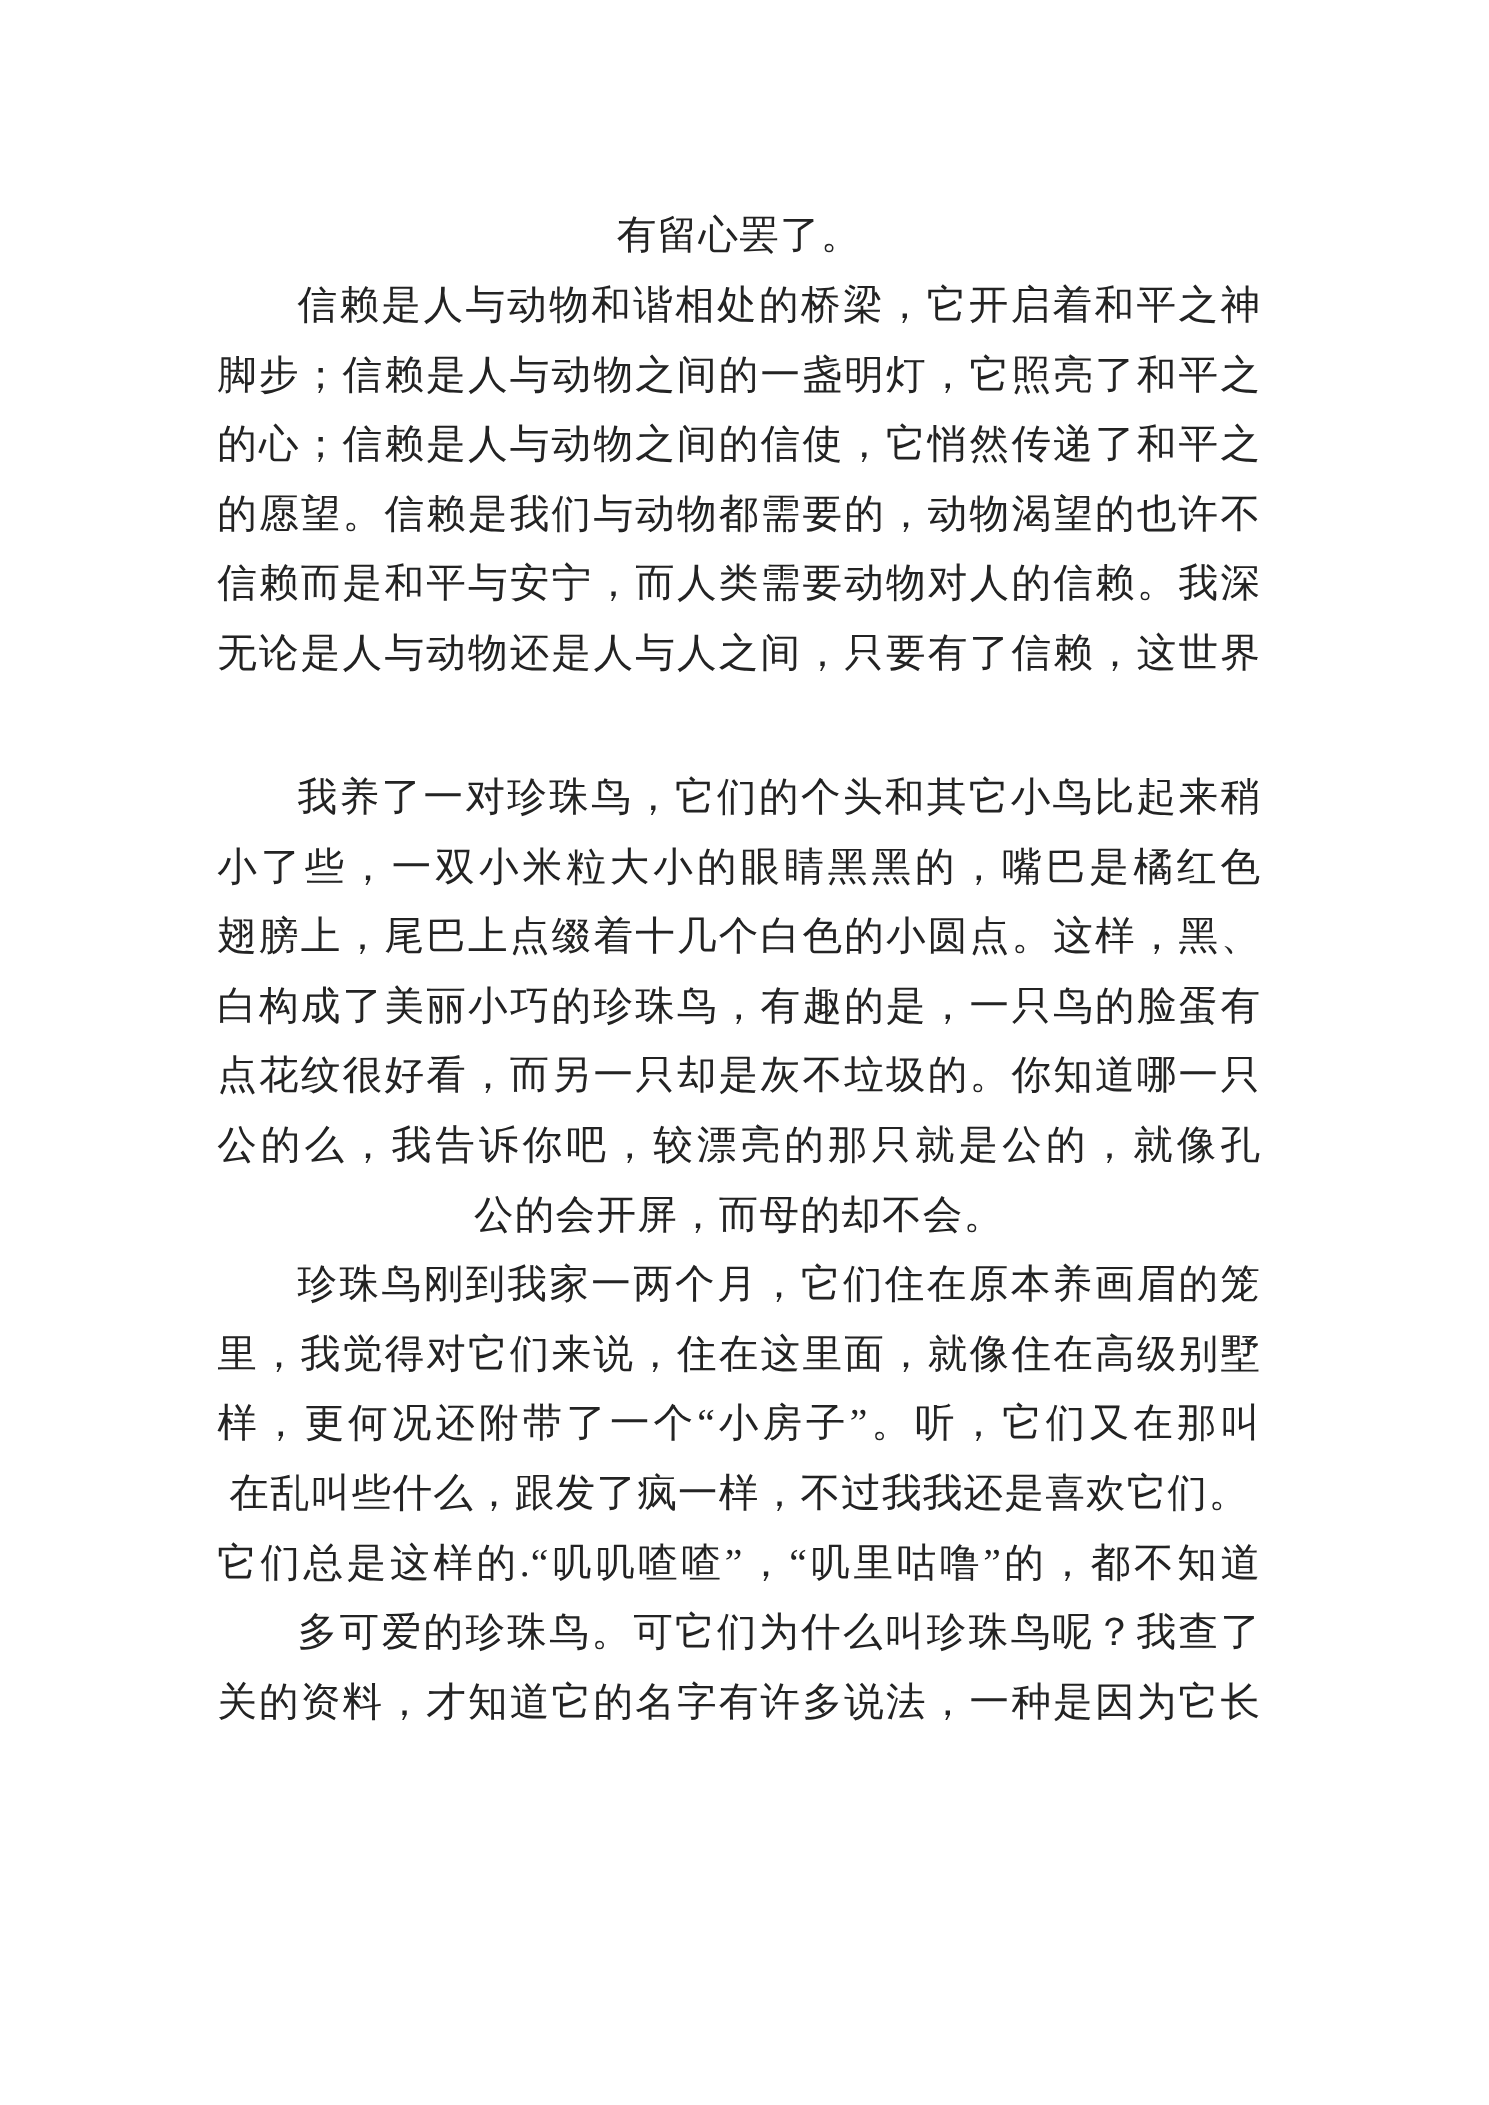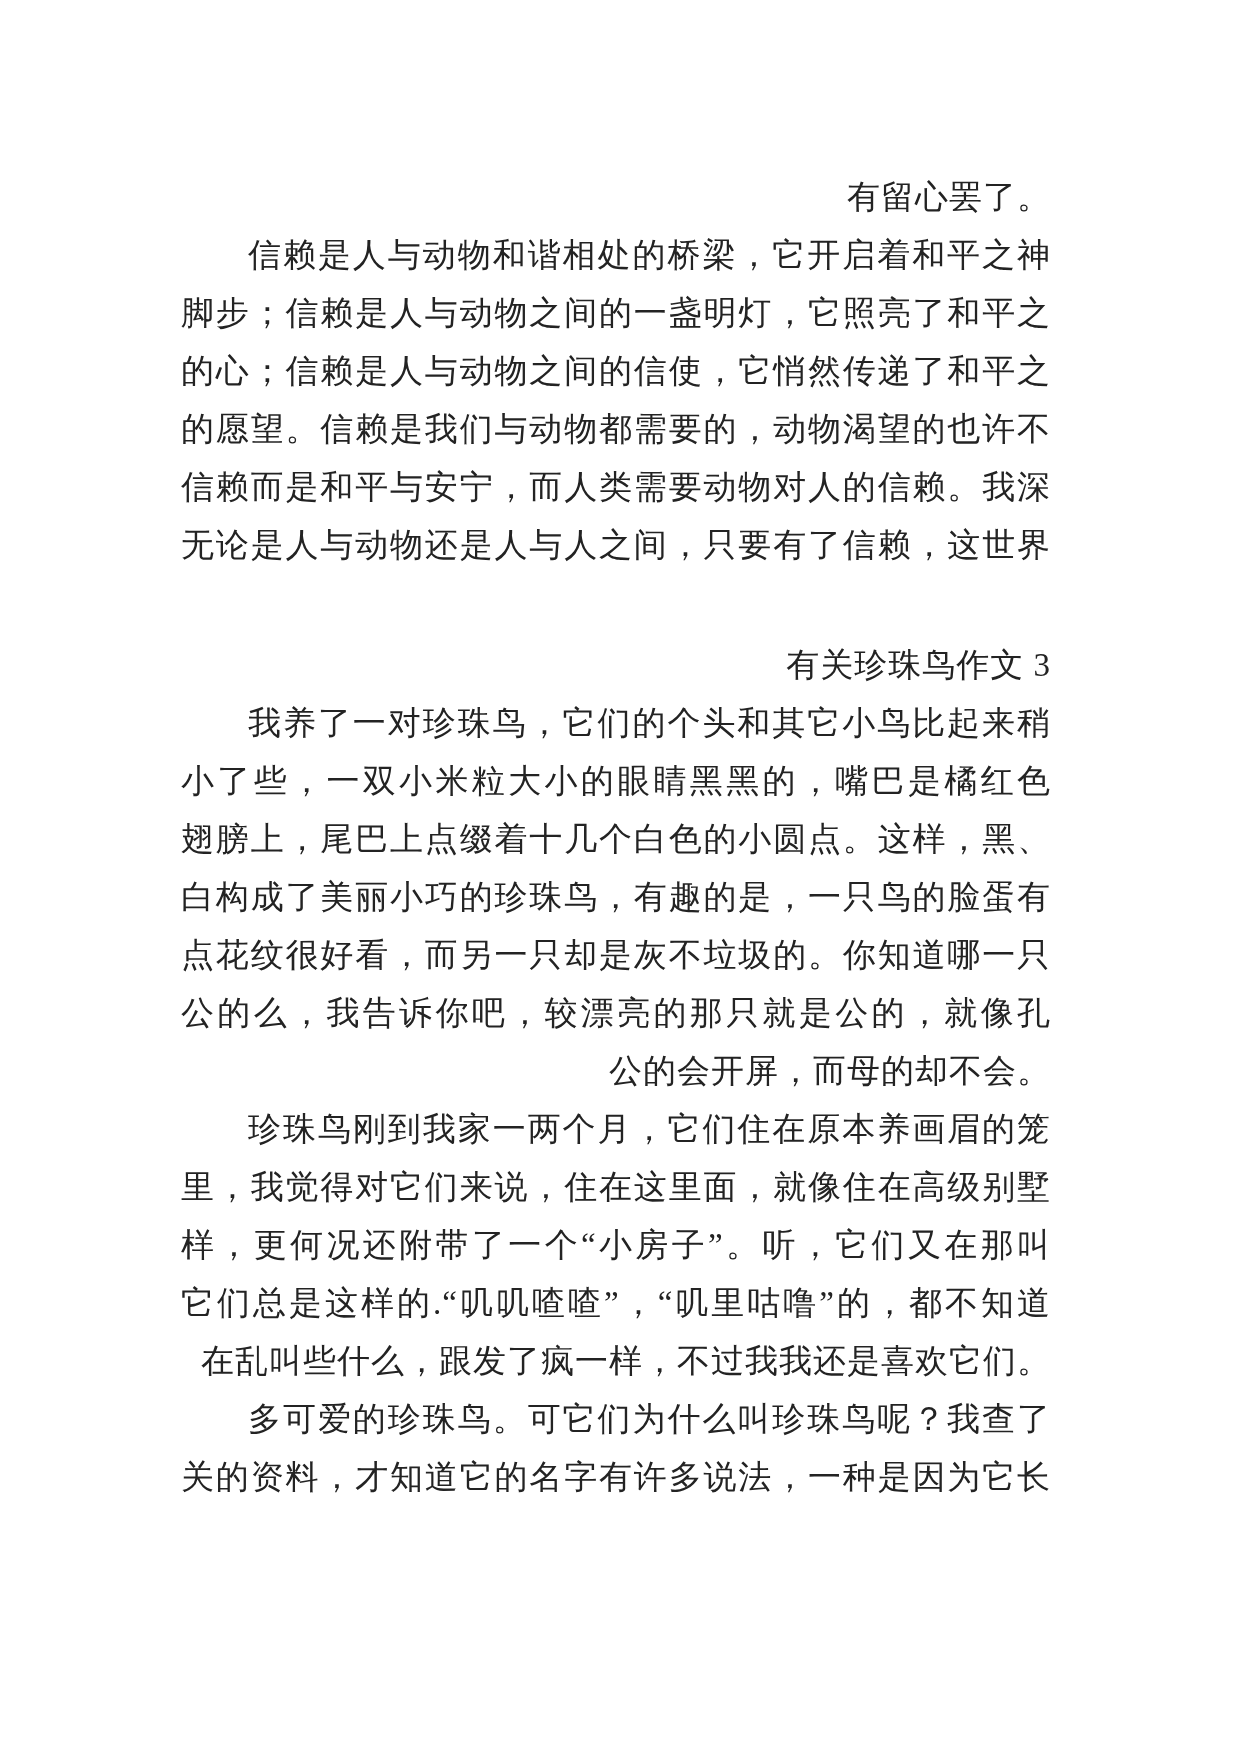--- a/index.html
+++ b/index.html
@@ -17,21 +17,21 @@
     overflow: hidden;
   }
   .doc-line {
     font-family: "Liberation Serif", "DejaVu Serif", serif;
     font-size: 33px;
     line-height: 58px;
     height: 58px;
     color: #232323;
     letter-spacing: 1px;
     overflow: hidden;
-    text-align: right;
+    text-align: center;
   }
   .doc-line.justify {
     text-align: justify;
     text-align-last: justify;
   }
   .doc-line.indent {
     text-indent: 67px;
   }
   .spacer {
     height: 62px;
@@ -46,32 +46,31 @@
 
   <div class="doc-line indent justify">信赖是人与动物和谐相处的桥梁，它开启着和平之神的</div>
   <div class="doc-line justify">脚步；信赖是人与动物之间的一盏明灯，它照亮了和平之神</div>
   <div class="doc-line justify">的心；信赖是人与动物之间的信使，它悄然传递了和平之神</div>
   <div class="doc-line justify">的愿望。信赖是我们与动物都需要的，动物渴望的也许不是</div>
   <div class="doc-line justify">信赖而是和平与安宁，而人类需要动物对人的信赖。我深信，</div>
   <div class="doc-line justify">无论是人与动物还是人与人之间，只要有了信赖，这世界一</div>
 
   <div class="spacer"></div>
 
-  <div class="doc-line">有关珍珠鸟作文 3</div>
 
   <div class="doc-line indent justify">我养了一对珍珠鸟，它们的个头和其它小鸟比起来稍微</div>
   <div class="doc-line justify">小了些，一双小米粒大小的眼睛黑黑的，嘴巴是橘红色的，</div>
   <div class="doc-line justify">翅膀上，尾巴上点缀着十几个白色的小圆点。这样，黑、红、</div>
   <div class="doc-line justify">白构成了美丽小巧的珍珠鸟，有趣的是，一只鸟的脸蛋有一</div>
   <div class="doc-line justify">点花纹很好看，而另一只却是灰不垃圾的。你知道哪一只是</div>
   <div class="doc-line justify">公的么，我告诉你吧，较漂亮的那只就是公的，就像孔雀，</div>
   <div class="doc-line">公的会开屏，而母的却不会。</div>
 
   <div class="doc-line indent justify">珍珠鸟刚到我家一两个月，它们住在原本养画眉的笼子</div>
   <div class="doc-line justify">里，我觉得对它们来说，住在这里面，就像住在高级别墅一</div>
   <div class="doc-line justify">样，更何况还附带了一个“小房子”。听，它们又在那叫了，</div>
+  <div class="doc-line">在乱叫些什么，跟发了疯一样，不过我我还是喜欢它们。</div>
   <div class="doc-line justify">它们总是这样的.“叽叽喳喳”，“叽里咕噜”的，都不知道</div>
-  <div class="doc-line">在乱叫些什么，跟发了疯一样，不过我我还是喜欢它们。</div>
 
   <div class="doc-line indent justify">多可爱的珍珠鸟。可它们为什么叫珍珠鸟呢？我查了有</div>
   <div class="doc-line justify">关的资料，才知道它的名字有许多说法，一种是因为它长得</div>
 
 </div>
 
 </body></html>

